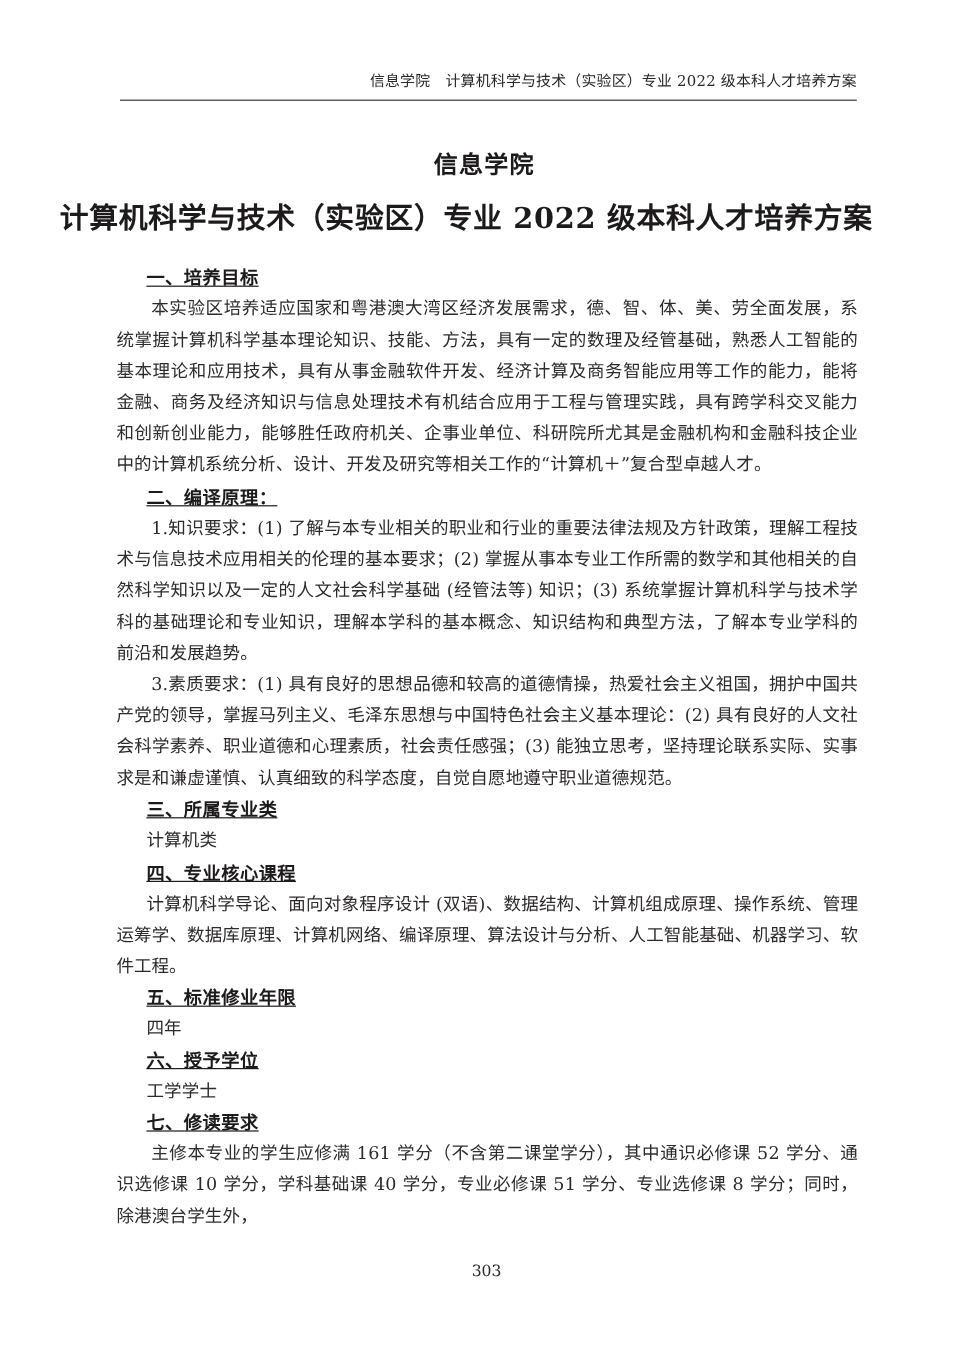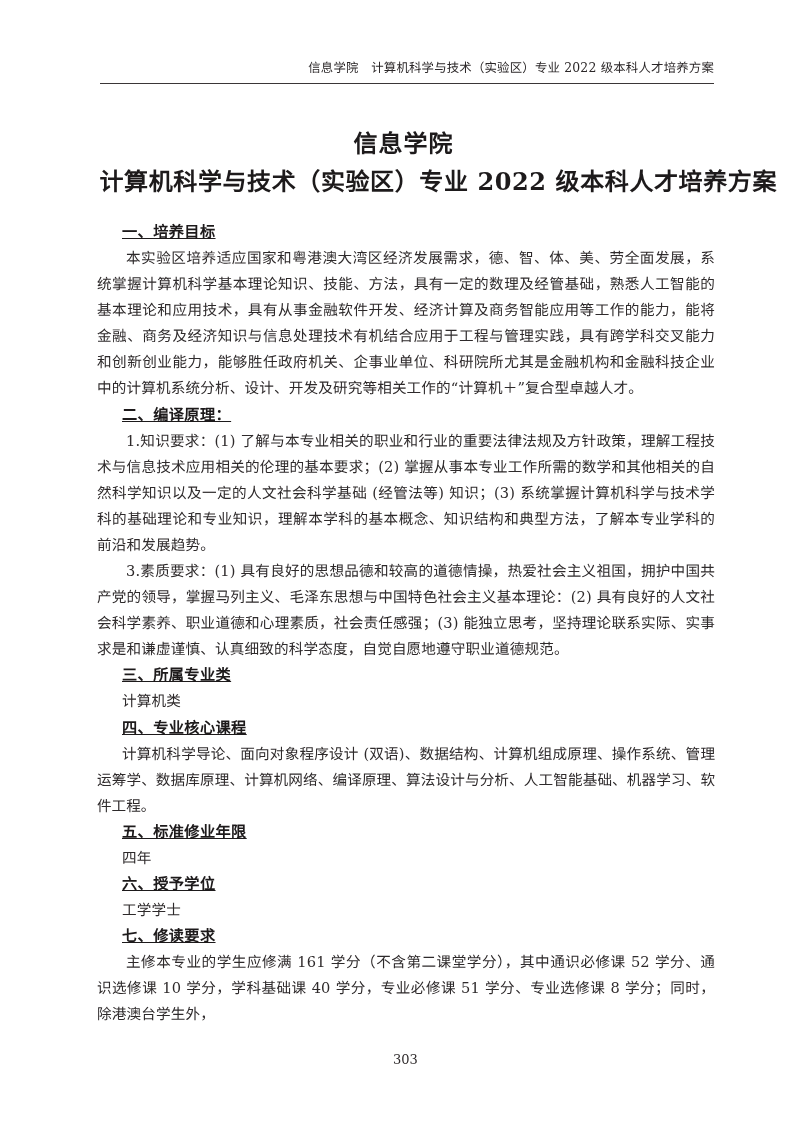--- a/index.html
+++ b/index.html
@@ -43,31 +43,31 @@
     border-top: 1.3px solid #3a3637;
   }
 
   
   .doc-title-1 {
     position: absolute;
     left: 0;
     top: 108px;
     width: 807px;
     text-align: center;
-    font-size: 24px;
+    font-size: 20px;
     font-weight: bold;
     color: #1d1a1b;
     letter-spacing: 1px;
   }
   .doc-title-2 {
     position: absolute;
     left: 0;
     top: 146px;
     width: 777px;
-    text-align: right;
+    text-align: center;
     font-size: 24px;
     font-weight: bold;
     color: #1d1a1b;
     letter-spacing: 0.6px;
     white-space: nowrap;
   }
 
   
   .body-col {
     position: absolute;

